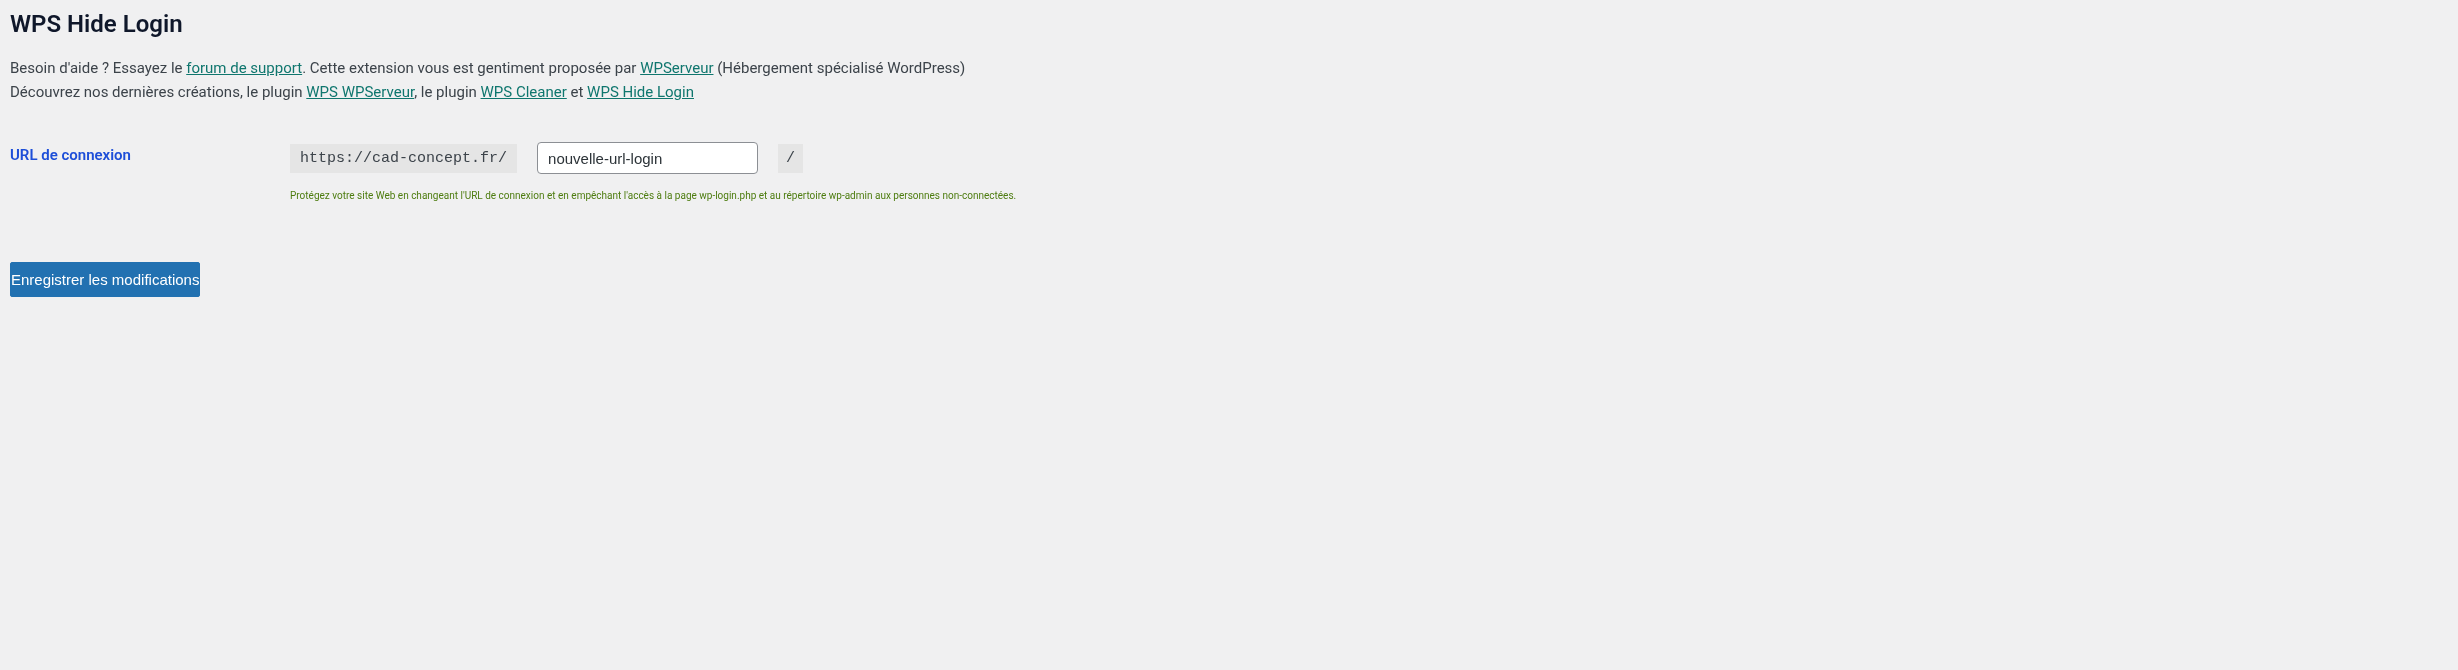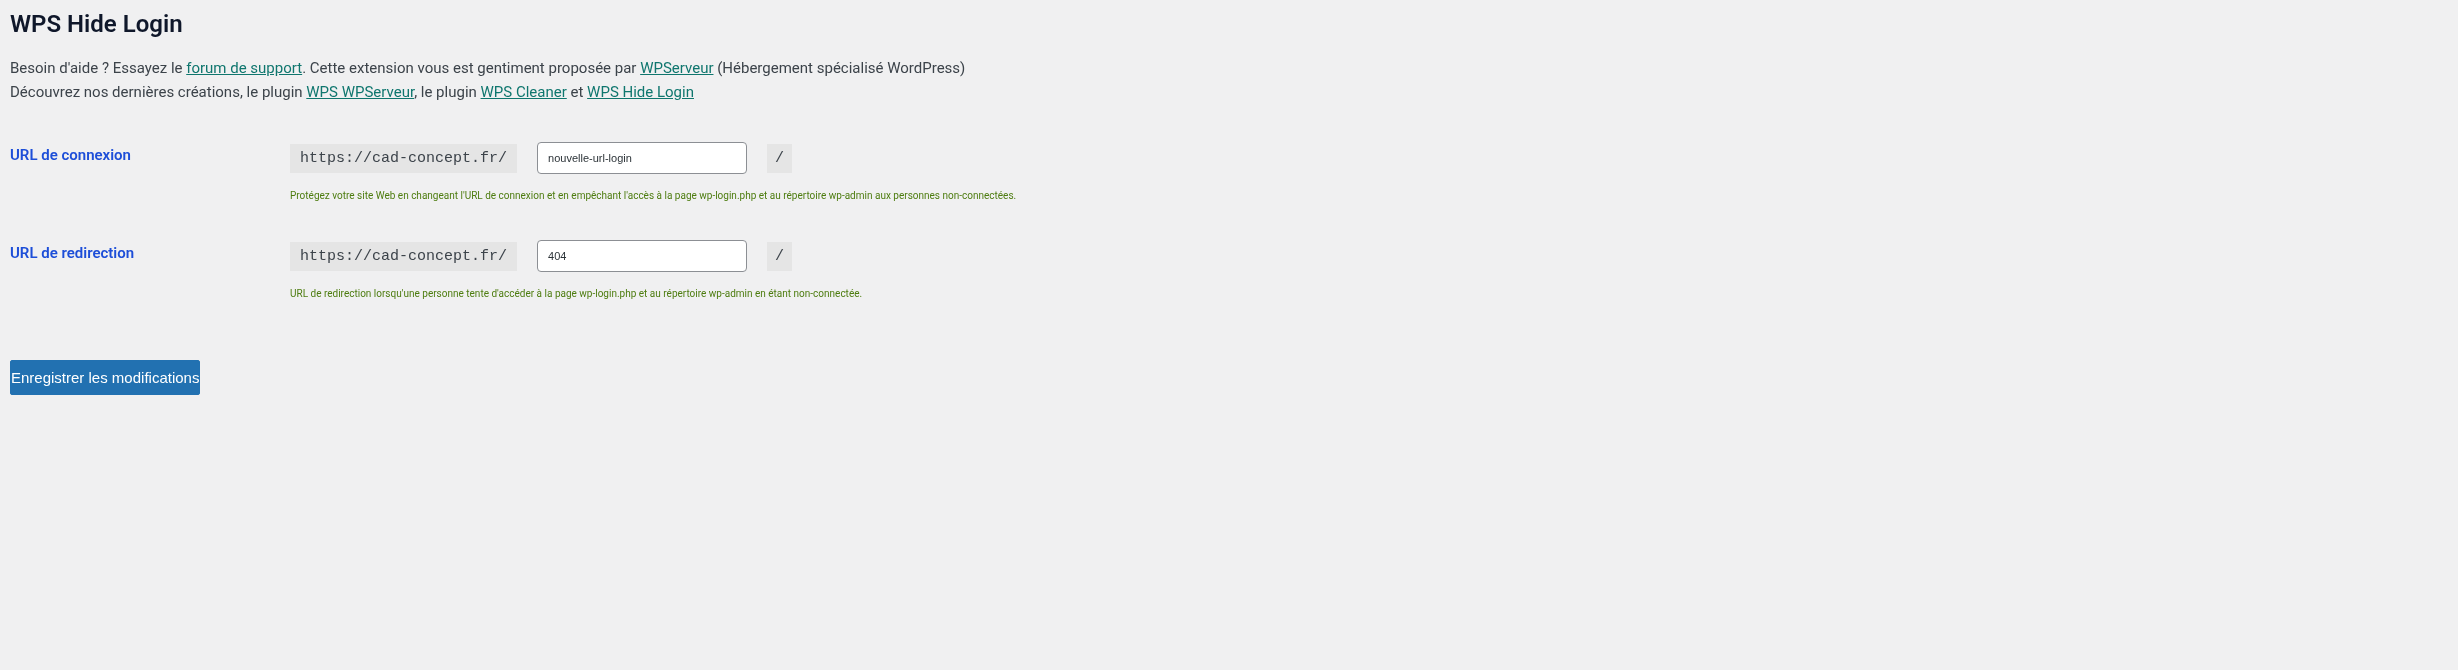--- a/index.html
+++ b/index.html
@@ -59,21 +59,21 @@
       margin-bottom: 14px;
     }
     .url-prefix {
       font-family: Consolas, Monaco, "Courier New", monospace;
       font-size: 15px;
       color: #3c434a;
       background: #e5e5e5;
       padding: 6px 10px;
     }
     .url-input {
-      font-size: 11px;
+      font-size: 15px;
       padding: 4px 10px;
       border: 1px solid #8c8f94;
       border-radius: 4px;
       background: #fff;
       color: #2c3338;
       height: 32px;
       min-width: 210px;
     }
     .url-suffix {
       font-family: Consolas, Monaco, "Courier New", monospace;
@@ -118,30 +118,19 @@
       <th>URL de connexion</th>
       <td>
         <div class="url-row">
           <span class="url-prefix">https://cad-concept.fr/</span>
           <input type="text" class="url-input" value="nouvelle-url-login" style="">
           <span class="url-suffix">/</span>
         </div>
         <p class="description">Protégez votre site Web en changeant l'URL de connexion et en empêchant l'accès à la page wp-login.php et au répertoire wp-admin aux personnes non-connectées.</p>
       </td>
     </tr>
-    <tr>
-      <th>URL de redirection</th>
-      <td>
-        <div class="url-row">
-          <span class="url-prefix">https://cad-concept.fr/</span>
-          <input type="text" class="url-input" value="404" style="">
-          <span class="url-suffix">/</span>
-        </div>
-        <p class="description">URL de redirection lorsqu'une personne tente d'accéder à la page wp-login.php et au répertoire wp-admin en étant non-connectée.</p>
-      </td>
-    </tr>
   </tbody>
 </table>
 
 <button class="submit-button">Enregistrer les modifications</button>
 
 
 
 
 </body></html>

